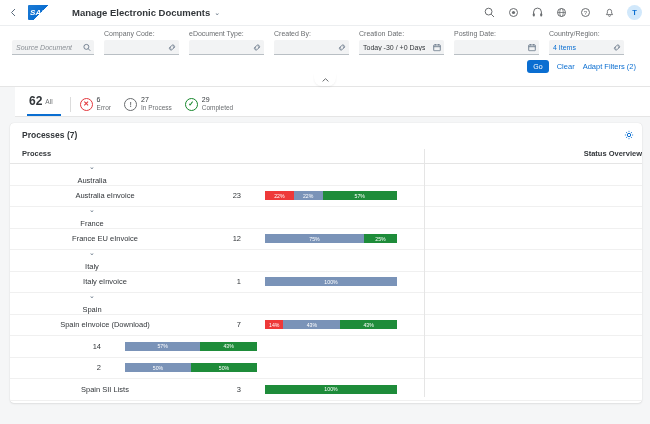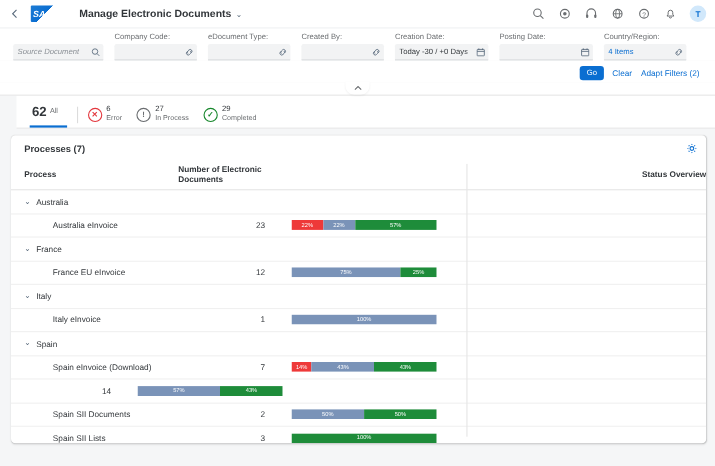--- a/index.html
+++ b/index.html
@@ -265,21 +265,21 @@
     width: 1px; background: #e5e5e5;
   }
   .row {
     display: flex; align-items: center;
     padding: 0 0 0 12px;
     height: 21.5px;
     border-bottom: 1px solid #f0f0f0;
     font-size: 7.5px; color: #32363a;
   }
   .row.group { font-weight: normal; }
-  .row .c-process { display: flex; align-items: center; gap: 5px; }
+  .row .c-process { display: flex; align-items: center; gap: 5px; flex-direction: column; }
   .grp-caret { font-size: 7px; color: #5a6b7d; cursor: pointer; }
   .row.child .c-process { padding-left: 26px; }
   .row .c-count {
     text-align: right;
     padding-right: 24px;
     font-size: 7.5px;
   }
   .bar {
     display: flex;
     height: 9px;
@@ -512,21 +512,20 @@
       <span class="card-gear">
         <svg width="10" height="10" viewBox="0 0 10 10">
             <circle cx="5" cy="5" r="1.7" stroke="#0a6ed1" stroke-width="1" fill="none"></circle>
             <path d="M5 .6 l.7 1.2 h-1.4z M5 9.4 l-.7-1.2 h1.4z M.6 5 l1.2-.7 v1.4z M9.4 5 l-1.2 .7 v-1.4z M1.9 1.9 l1.4 .3 -1.1 1.1z M8.1 8.1 l-1.4-.3 1.1-1.1z M8.1 1.9 l-.3 1.4 -1.1-1.1z M1.9 8.1 l.3-1.4 1.1 1.1z" fill="#0a6ed1"></path>
           </svg>
       </span>
     </div>
 
     <div class="col-head">
       <div class="c-process">Process</div>
-      <div class="c-count">Number of Electronic Documents</div>
       <div class="c-status">Status Overview</div>
     </div>
 
     <div class="v-div"></div>
 
     <div id="rows">
         <div class="row group">
           <div class="c-process">
             <span class="grp-caret">⌄</span>
             <span>Australia</span>
@@ -610,23 +609,20 @@
         <div class="row child">
           <div class="c-count">14</div>
           <div class="c-status">
             <div class="bar">
               <div class="seg progress" style="width: 57%;">57%</div>
               <div class="seg done" style="width: 43%;">43%</div>
             </div>
           </div>
         </div>
         <div class="row child">
-          <div class="c-process">
-            <span>Spain SII Documents</span>
-          </div>
           <div class="c-count">2</div>
           <div class="c-status">
             <div class="bar">
               <div class="seg progress" style="width: 50%;">50%</div>
               <div class="seg done" style="width: 50%;">50%</div>
             </div>
           </div>
         </div>
         <div class="row child">
           <div class="c-process">

